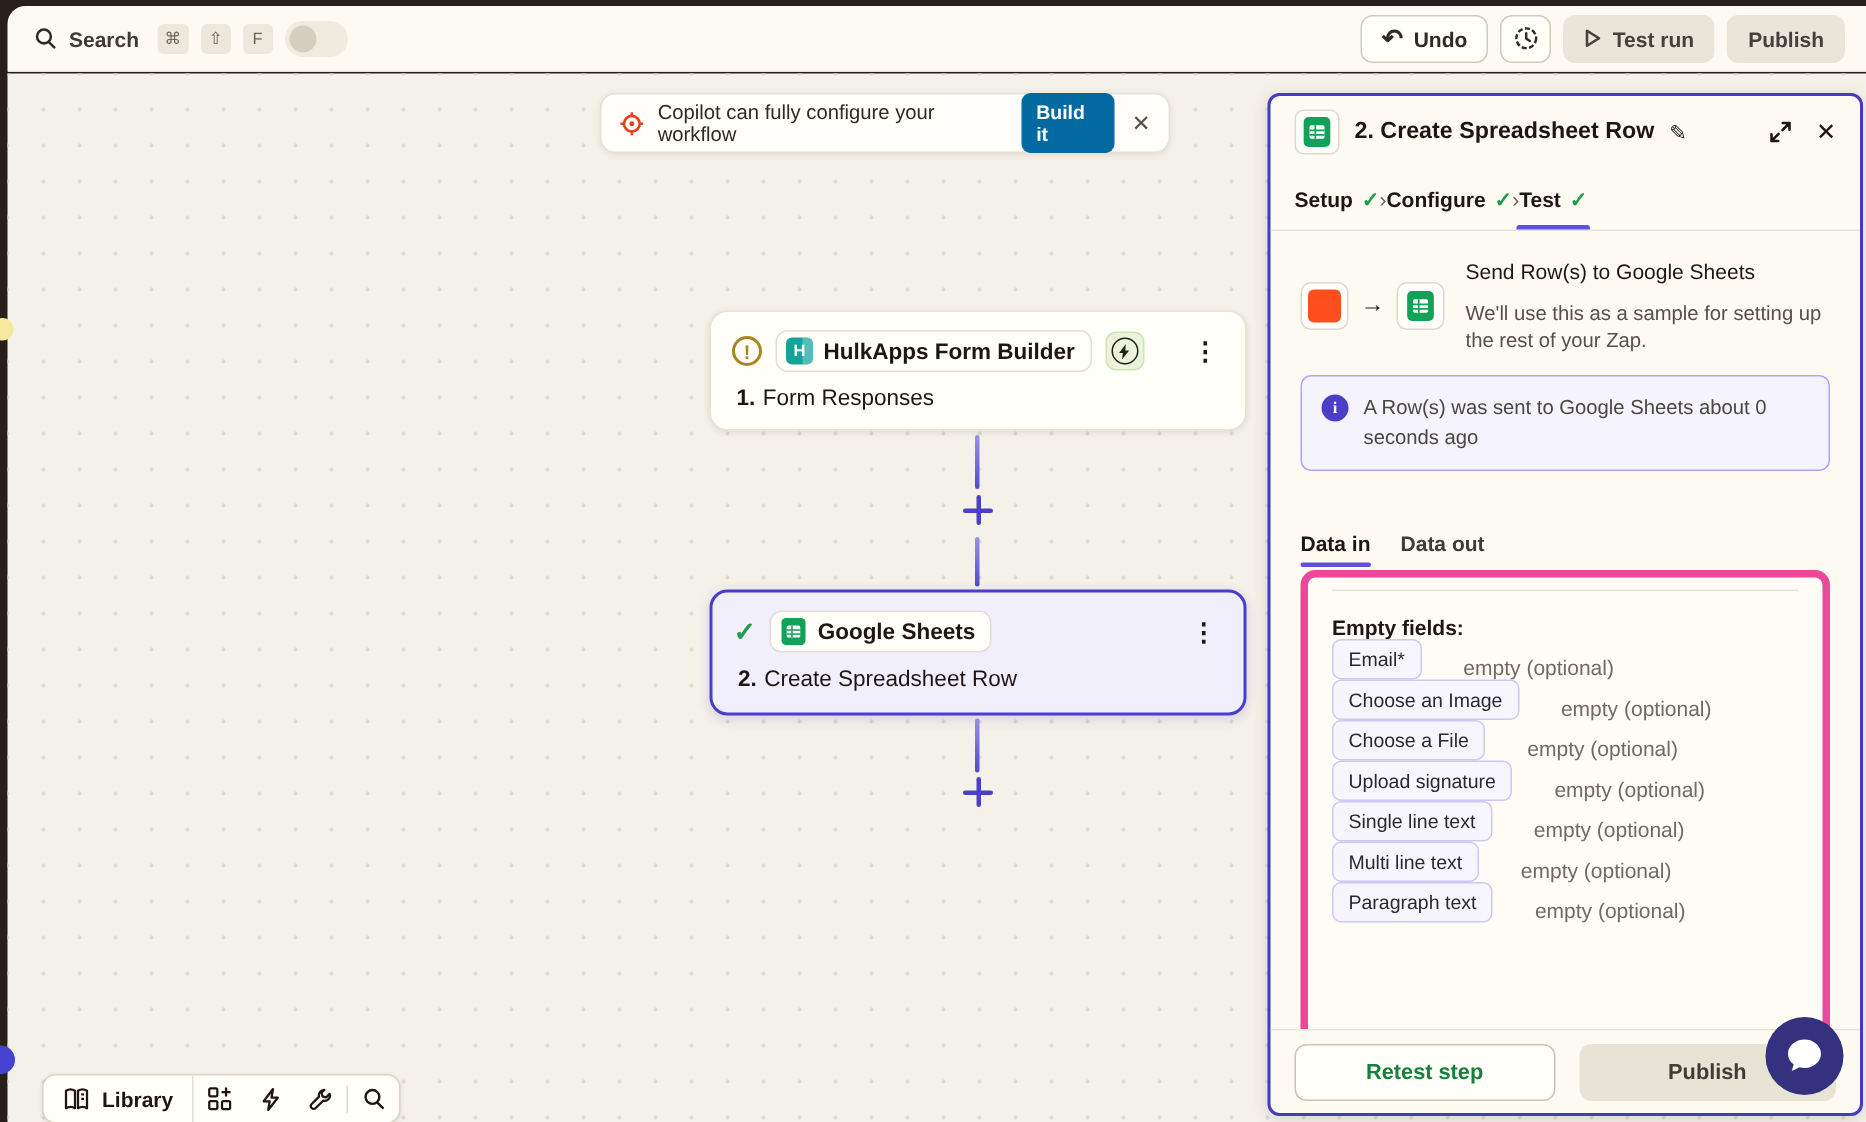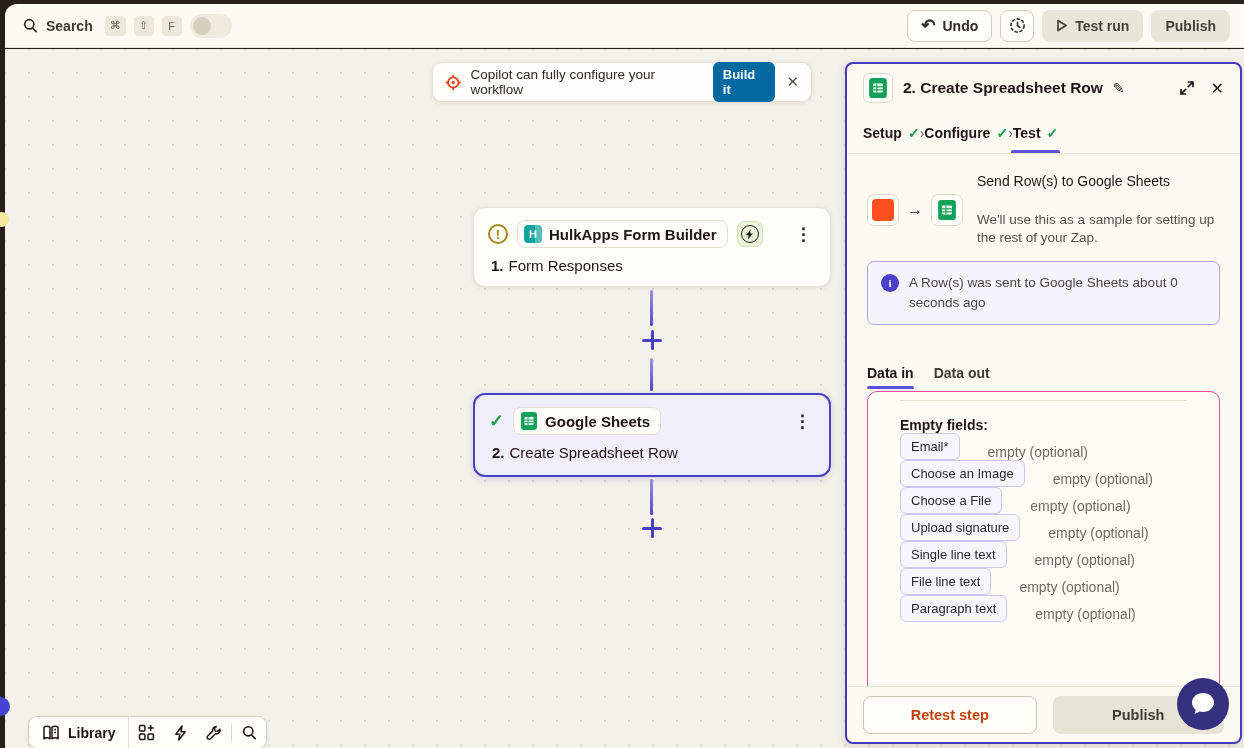--- a/index.html
+++ b/index.html
@@ -47,21 +47,21 @@
     background-size:24px 24px; background-position:12px 12px;
   }
 
   
   .edge-dot { position:absolute; border-radius:50%; z-index:5; }
   .edge-dot.yellow { left:-6px; top:212px; width:15px; height:15px; background:#F6E89C; }
   .edge-dot.blue { left:-9px; top:697px; width:19px; height:19px; background:#4643D0; }
 
   
   .copilot {
-    position:absolute; left:432px; top:62px; width:380px; height:40px;
+    position:absolute; left:400px; top:62px; width:380px; height:40px;
     background:#FFFEFB; border:1px solid #E5E1D6; border-radius:10px;
     box-shadow:0 1px 4px rgba(60,50,30,.10);
     display:flex; align-items:center; gap:9px; padding:12px 12px; z-index:6;
   }
   .copilot-msg { font-size:13.5px; color:#2E2A24; }
   .build-btn {
     background:#0369a1; color:#fff; font-size:13px; font-weight:bold;
     border-radius:6px; padding:5px 10px; cursor:pointer;
   }
   .copilot-close { margin-left:2px; color:#55514A; font-size:15px; cursor:pointer; }
@@ -139,58 +139,58 @@
 
   .panel-body { flex:1; padding:18px 20px 0 20px; overflow:hidden; }
   .action-row { display:flex; gap:14px; }
   .action-icons { display:flex; align-items:center; gap:8px; flex:none; }
   .zap-ic { width:32px; height:32px; background:#FFFEF9; border:1px solid #DDD9CC; border-radius:7px;
     display:flex; align-items:center; justify-content:center; }
   .zap-orange { width:22px; height:22px; background:#FD4E1D; border-radius:4px; }
   .arrow-glyph { font-size:16px; color:#201515; }
   .action-text { padding-top:1px; }
   .action-title { font-size:14px; font-weight:normal; }
-  .action-sub { margin-top:22px; font-size:13.5px; line-height:1.35; color:#55514A; max-width:252px; }
+  .action-sub { margin-top:11px; font-size:13.5px; line-height:1.35; color:#55514A; max-width:252px; }
 
   .info-box {
     margin-top:14px; display:flex; gap:10px; padding:11px 13px;
     background:#F5F4FD; border:1px solid #ABA5EF; border-radius:7px;
   }
   .info-ic {
     width:18px; height:18px; border-radius:50%; background:#4B3EC8; color:#fff;
     font-size:11px; font-weight:bold; font-family:"Liberation Serif", serif;
     display:flex; align-items:center; justify-content:center; flex:none; margin-top:1px;
   }
   .info-msg { font-size:13.5px; line-height:1.45; color:#4A4641; max-width:330px; }
 
   .data-tabs { margin-top:20px; display:flex; gap:20px; }
   .dtab { font-size:14px; font-weight:bold; color:#201515; padding-bottom:8px; position:relative; cursor:pointer;margin-top:20px; }
   .dtab.active::after { content:""; position:absolute; left:0; right:0; bottom:0; height:3px; background:#5D50DE; border-radius:2px; }
   .dtab.inactive { color:#3F3B35; }
 
   .data-card {
     margin-top:2px; height:356px; overflow:hidden;
-    background:#FEFCF5; border:1px solid #ec4899; border-radius:10px; padding:0 32px;
+    background:#FEFCF5; border:5px solid #ec4899; border-radius:10px; padding:0 16px;
   }
   .card-topline { height:1px; background:#E6E2D6; margin-top:8px; }
   .empty-fields-label { margin-top:16px; font-size:14px; font-weight:bold; }
   .field-row { display:flex; align-items:flex-end; gap:28px; }
   .field-tag {
     padding:5px 10px; background:#F7F6FE; border:1px solid #CCC8F1; border-radius:6px;
     font-size:13px; color:#2A2733; white-space:nowrap;
   }
   .field-val { font-size:14px; color:#6F6B63; }
 
   .panel-footer {
     flex:none; height:56px; border-top:1px solid #E8E4D8;
     display:flex; align-items:center; gap:16px; padding:0 16px;
   }
   .footer-btn { flex:1; height:38px; border-radius:8px; font-size:14.5px; font-weight:bold;
     display:flex; align-items:center; justify-content:center; cursor:pointer; }
-  .retest { background:#FFFEF9; border:1px solid #C9C5B9; color:#c2410c; }
+  .retest { background:#FFFEF9; border:1px solid #C9C5B9; color:#15803d; }
   .pub { background:#E7E3D5; color:#3F3B35; }
 
   
   .bottom-toolbar {
     position:absolute; left:28px; top:716px; height:33px; z-index:6;
     background:#FFFEF9; border:1px solid #D8D4C7; border-radius:9px;
     box-shadow:0 1px 3px rgba(60,50,30,.10);
     display:flex; align-items:center;
   }
   .lib-btn { display:flex; align-items:center; gap:8px; padding:0 13px; height:100%;
@@ -403,21 +403,21 @@
       </div>
       <div class="field-row">
         <span class="field-tag">Upload signature</span>
         <span class="field-val">empty (optional)</span>
       </div>
       <div class="field-row">
         <span class="field-tag">Single line text</span>
         <span class="field-val">empty (optional)</span>
       </div>
       <div class="field-row">
-        <span class="field-tag">File line text</span>
+        <span class="field-tag">Multi line text</span>
         <span class="field-val">empty (optional)</span>
       </div>
       <div class="field-row">
         <span class="field-tag">Paragraph text</span>
         <span class="field-val">empty (optional)</span>
       </div>
 
     </div>
   </div>
 

